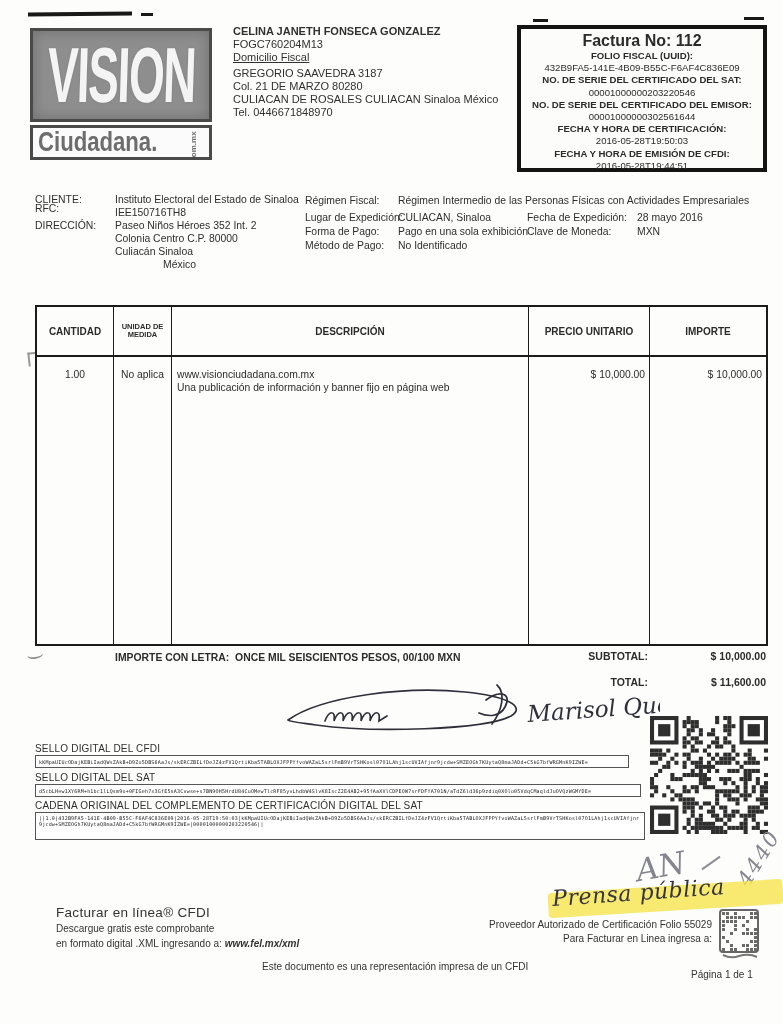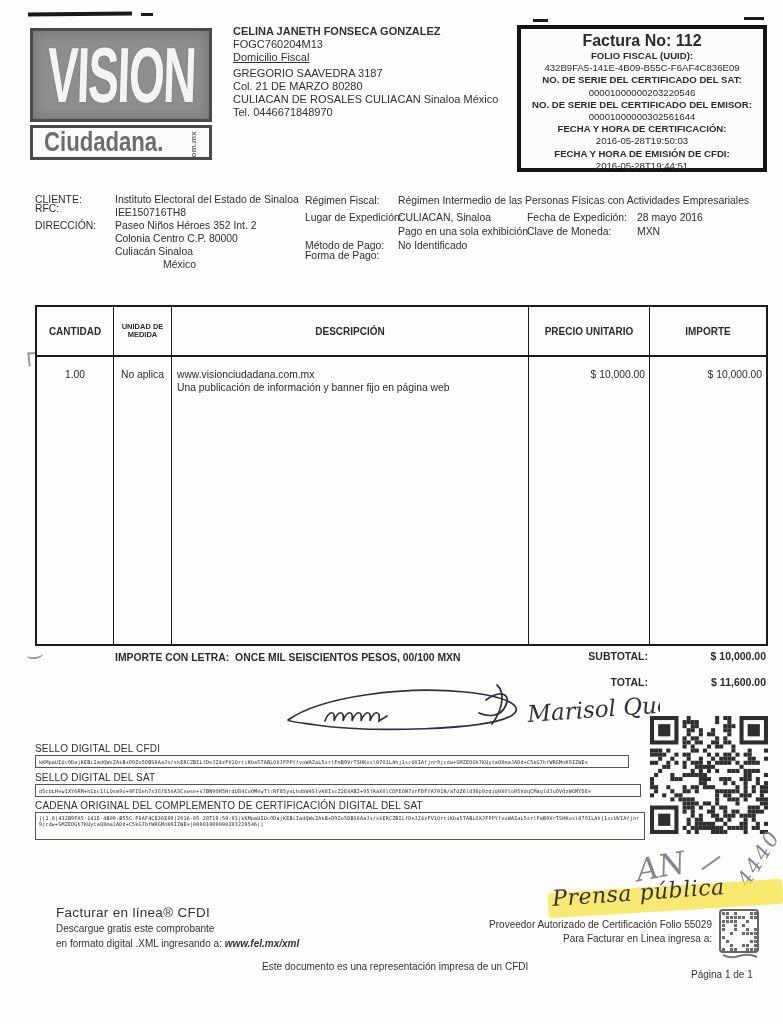--- a/index.html
+++ b/index.html
@@ -15,21 +15,21 @@
   .mark-curve { position:absolute; left:27px; top:650px; width:16px; height:9px;
     border-bottom:2px solid #8f8f8f; border-radius:0 0 50% 50%; transform:rotate(-8deg); }
   
   .logo { position:absolute; left:30px; top:28px; width:182px; height:134px; }
   .logo-top { height:94px; background:#8e8e8e; border:3px solid #4a4a4a;
     display:flex; align-items:center; justify-content:center; overflow:hidden;
     box-shadow:inset 0 0 14px #6f6f6f; }
   .logo-top span { color:#f4f4f4; font-weight:bold; font-size:64px; letter-spacing:-2px;
     transform:scale(.72,1.22) skewX(-3deg); text-shadow:0 0 2px #777; }
   .logo-bottom { margin-top:3px; height:35px; border:3px solid #4a4a4a; background:#fbfbfb;
-    position:relative; display:flex; align-items:center; padding-left:11px; overflow:hidden; }
+    position:relative; display:flex; align-items:center; padding-left:5px; overflow:hidden; }
   .logo-bottom .ciu { font-weight:bold; font-size:27px; color:#6d6d6d;
     transform:scale(.82,1.05); transform-origin:left center; letter-spacing:0; }
   .logo-bottom .dom { position:absolute; right:1px; top:14px; font-size:8px; font-weight:bold;
     color:#6d6d6d; transform:rotate(-90deg); transform-origin:center; }
   
   .issuer { position:absolute; left:233px; top:25px; font-size:11px; line-height:13px; color:#303030; }
   .issuer .nm { font-weight:bold; }
   .issuer .und { text-decoration:underline; }
   .issuer .gap { height:3px; }
   
@@ -145,21 +145,21 @@
   <div class="lab" style="left:115px; top:206px;">IEE150716TH8</div>
   <div class="lab" style="left:115px; top:219px;">Paseo Niños Héroes 352 Int. 2</div>
   <div class="lab" style="left:115px; top:232px;">Colonia Centro C.P. 80000</div>
   <div class="lab" style="left:115px; top:245px;">Culiacán Sinaloa</div>
   <div class="lab" style="left:115px; top:258px;margin-left:48px;">México</div>
 
   <div class="lab" style="left:305px; top:194px;">Régimen Fiscal:</div>
   <div class="lab" style="left:398px; top:194px;">Régimen Intermedio de las Personas Físicas con Actividades Empresariales</div>
   <div class="lab" style="left:305px; top:211px;">Lugar de Expedición:</div>
   <div class="lab" style="left:398px; top:211px;">CULIACAN, Sinaloa</div>
-  <div class="lab" style="left:305px; top:225px;margin-top:24px;">Forma de Pago:</div>
+  <div class="lab" style="left:305px; top:225px;">Forma de Pago:</div>
   <div class="lab" style="left:398px; top:225px;">Pago en una sola exhibición</div>
   <div class="lab" style="left:305px; top:239px;">Método de Pago:</div>
   <div class="lab" style="left:398px; top:239px;">No Identificado</div>
   <div class="lab" style="left:527px; top:211px;">Fecha de Expedición:</div>
   <div class="lab" style="left:637px; top:211px;">28 mayo 2016</div>
   <div class="lab" style="left:527px; top:225px;">Clave de Moneda:</div>
   <div class="lab" style="left:637px; top:225px;">MXN</div>
 
   <div class="table">
     <div class="trow thead">

